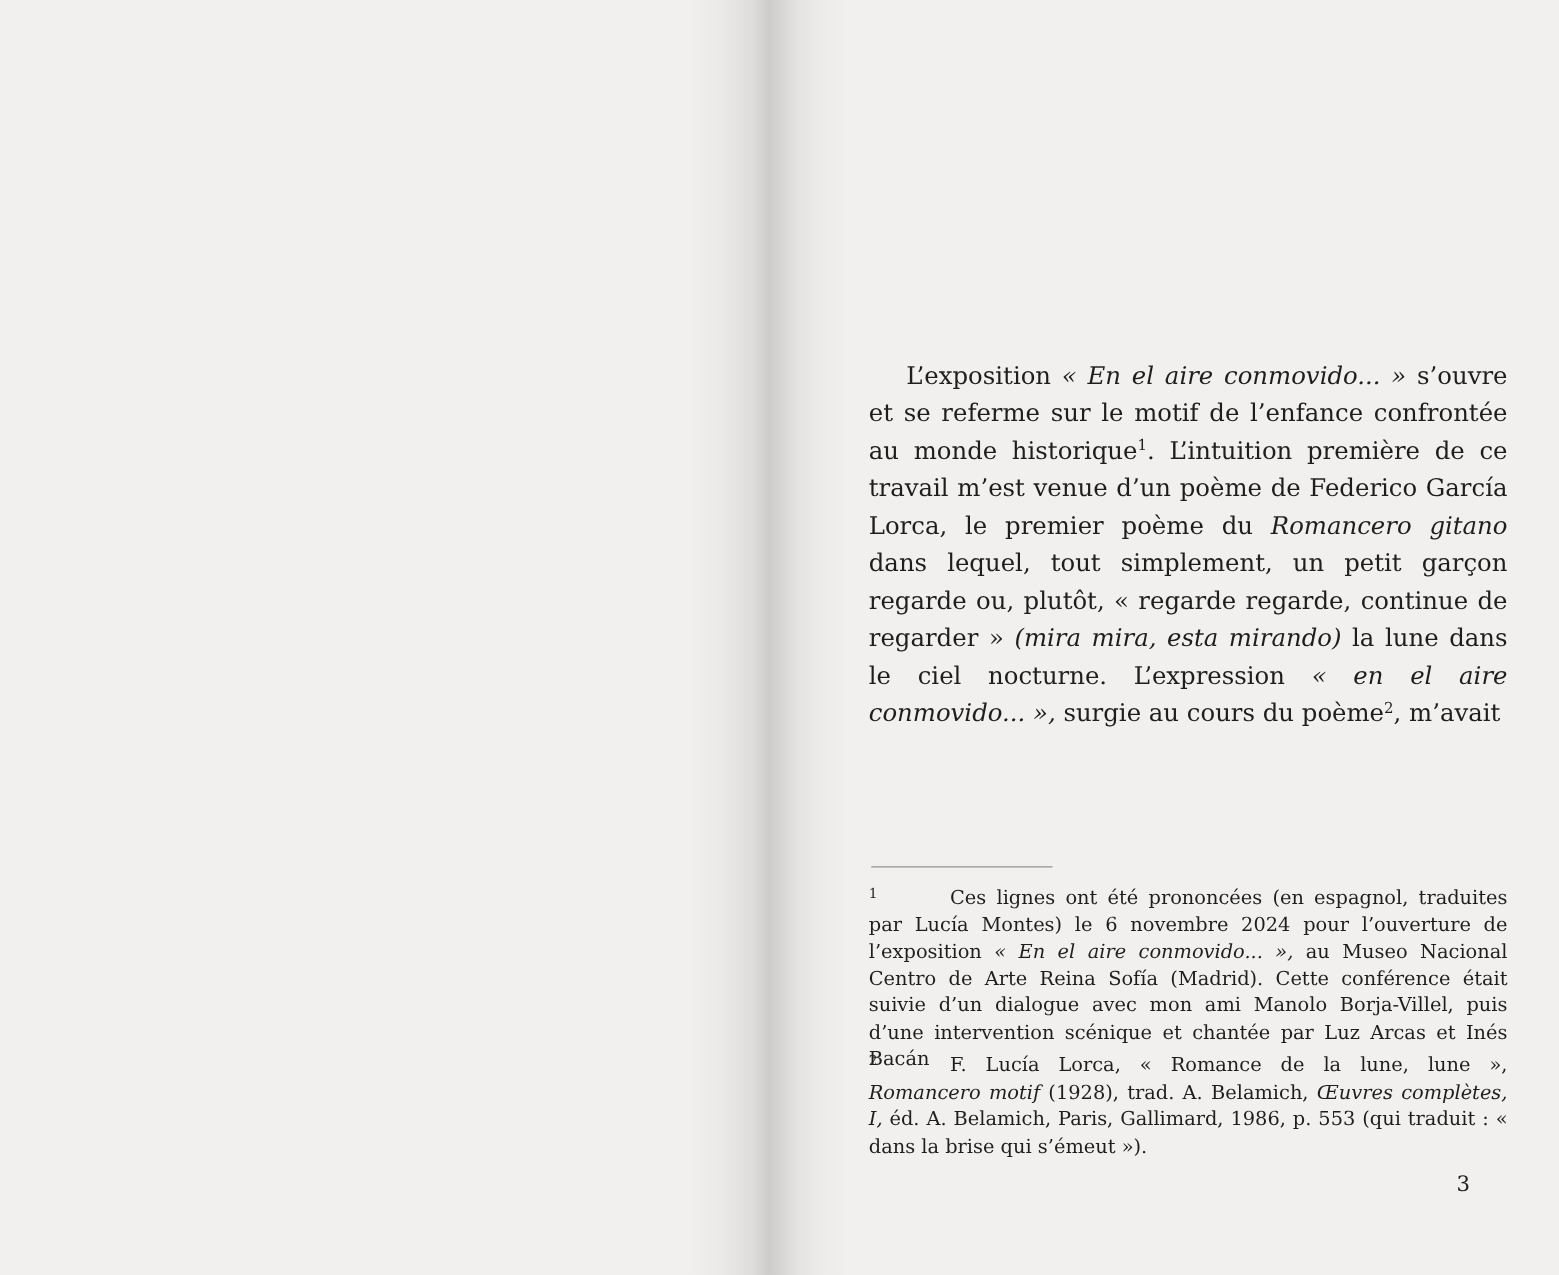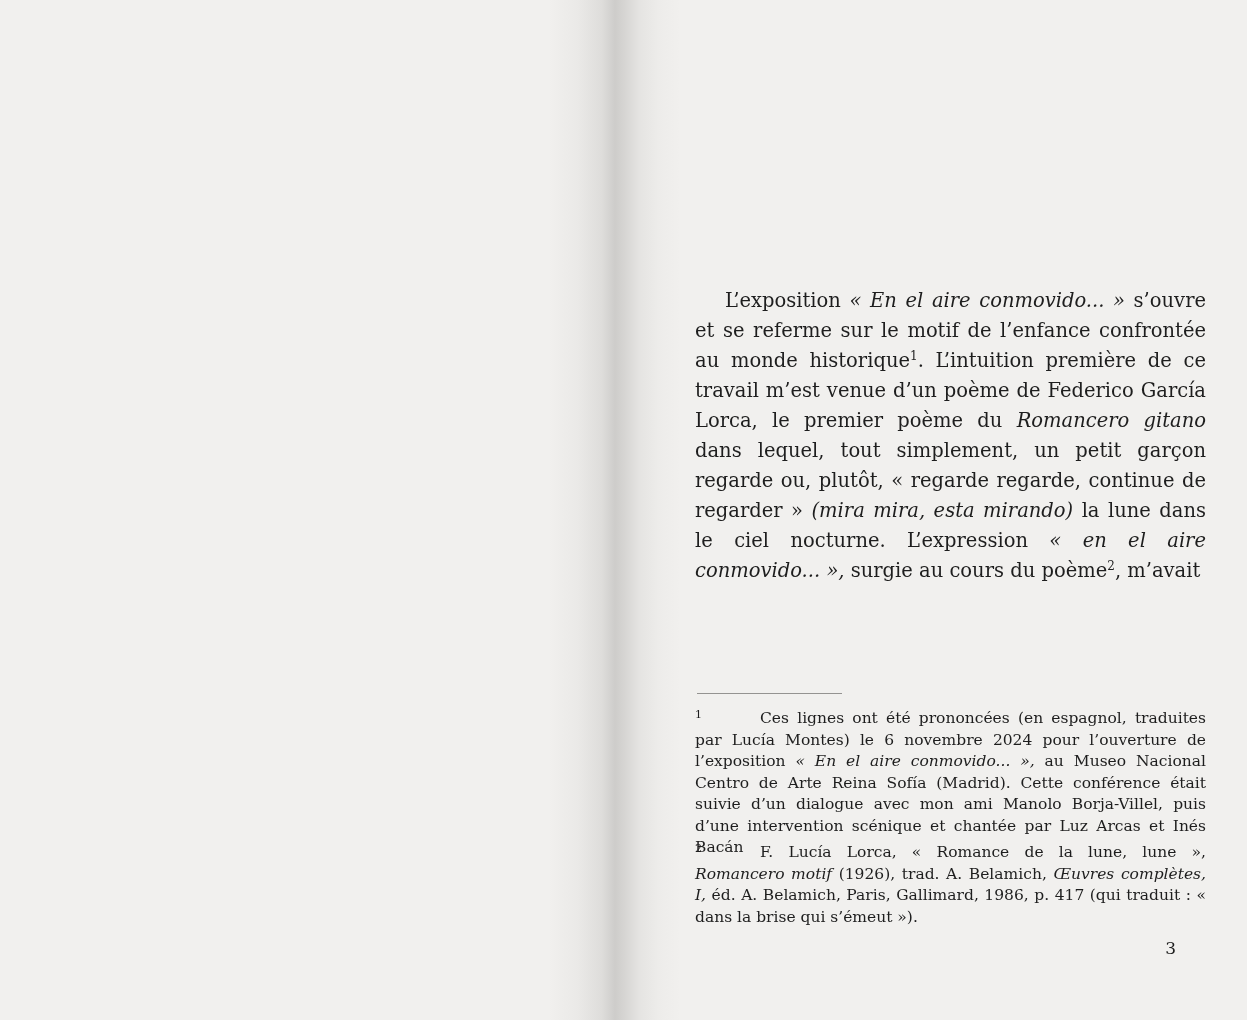--- a/index.html
+++ b/index.html
@@ -90,16 +90,16 @@
   <div class="page page-left"></div>
   <div class="page page-right"></div>
   <div class="gutter"></div>
 
   <p class="body-text"><span>L’exposition </span><span class="it">« En el aire conmovido... »</span><span> s’ouvre et se referme sur le motif de l’enfance confrontée au monde historique</span><span class="sup">1</span><span>. L’intuition première de ce travail m’est venue d’un poème de Federico García Lorca, le premier poème du </span><span class="it">Romancero gitano</span><span> dans lequel, tout simplement, un petit garçon regarde ou, plutôt, « regarde regarde, continue de regarder » </span><span class="it">(mira mira, esta mirando)</span><span> la lune dans le ciel nocturne. L’expression </span><span class="it">« en el aire conmovido... »,</span><span> surgie au cours du poème</span><span class="sup">2</span><span>, m’avait</span></p>
 
   <div class="fn-sep"></div>
 
   <p class="footnote fn1"><span class="fn-marker">1</span><span class="fn-tab"></span><span>Ces lignes ont été prononcées (en espagnol, traduites par Lucía Montes) le 6 novembre 2024 pour l’ouverture de l’exposition </span><span class="it">« En el aire conmovido... »,</span><span> au Museo Nacional Centro de Arte Reina Sofía (Madrid). Cette conférence était suivie d’un dialogue avec mon ami Manolo Borja-Villel, puis d’une intervention scénique et chantée par Luz Arcas et Inés Bacán</span></p>
 
-  <p class="footnote fn2"><span class="fn-marker">2</span><span class="fn-tab"></span><span>F. Lucía Lorca, « Romance de la lune, lune », </span><span class="it">Romancero motif</span><span> (1926), trad. A. Belamich, </span><span class="it">Œuvres complètes, I,</span><span> éd. A. Belamich, Paris, Gallimard, 1986, p. 417 (qui traduit : « dans la brise qui s’émeut »).</span></p>
+  <p class="footnote fn2"><span class="fn-marker">2</span><span class="fn-tab"></span><span>F. Lucía Lorca, « Romance de la lune, lune », </span><span class="it">Romancero motif</span><span> (1928), trad. A. Belamich, </span><span class="it">Œuvres complètes, I,</span><span> éd. A. Belamich, Paris, Gallimard, 1986, p. 553 (qui traduit : « dans la brise qui s’émeut »).</span></p>
 
   <div class="page-number">3</div>
 </div>
 
 </body></html>

